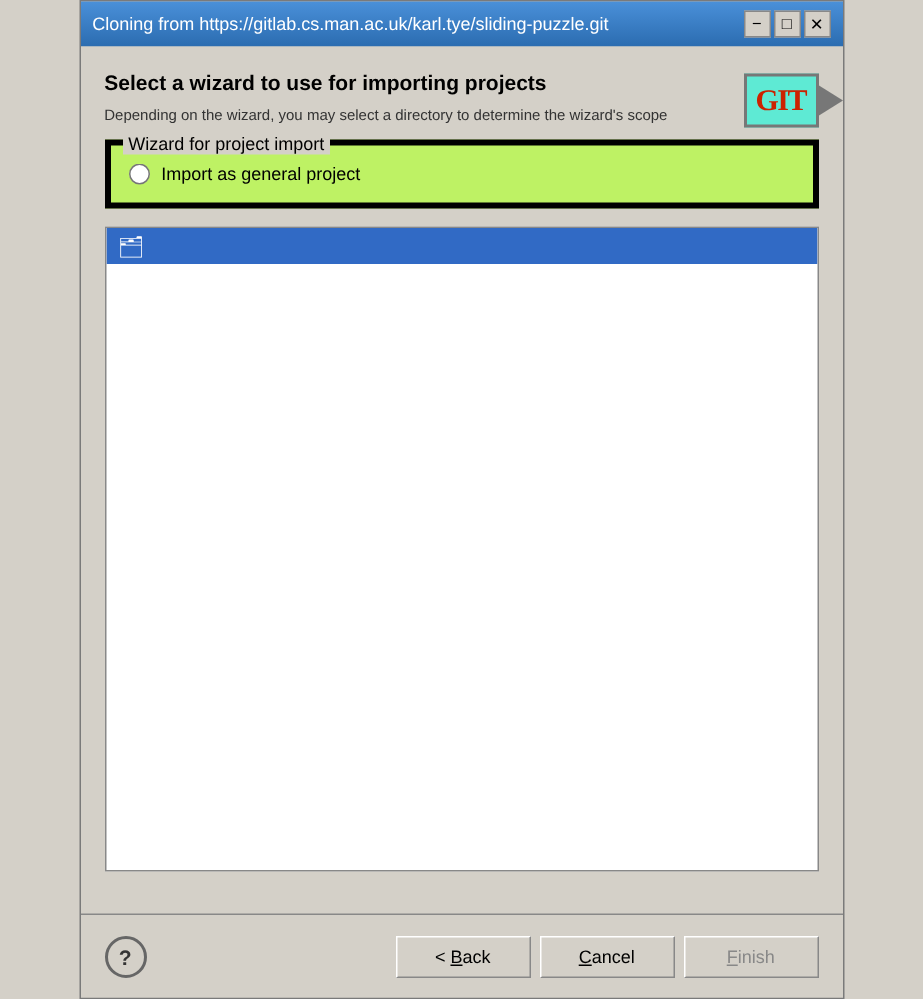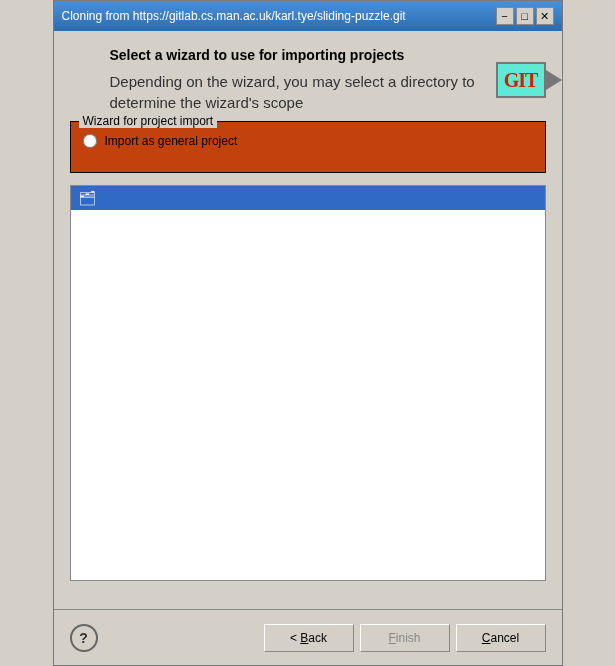--- a/index.html
+++ b/index.html
@@ -68,67 +68,66 @@
       flex: 1;
       display: flex;
       flex-direction: column;
       padding: 16px;
       background: #d4d0c8;
     }
 
     .header-section {
       display: flex;
       justify-content: space-between;
-      align-items: center;
+      align-items: flex-end;
       margin-bottom: 8px;
-      margin-left: 40px;
     }
 
     .header-text {
       flex: 1;
     }
 
     .header-title {
       font-size: 14px;
       font-weight: bold;
       margin-bottom: 8px;
     }
 
     .header-description {
-      font-size: 15px;
+      font-size: 10px;
       color: #333;
       line-height: 1.4;
     }
 
     .wizard-group {
-      border: 1px solid #000000;
+      border: 4px solid #000000;
       padding: 12px;
       margin-bottom: 12px;
       position: relative;
-      background: #c2410c;
+      background: #bef264;
     }
 
     .wizard-group-legend {
       position: absolute;
       top: -8px;
       left: 8px;
       background: #d4d0c8;
       padding: 0 4px;
       font-size: 12px;
     }
 
     .radio-option {
       display: flex;
       align-items: center;
       margin-bottom: 8px;
       cursor: pointer;
     }
 
     .radio-option:last-child {
-      margin-bottom: 12px;
+      margin-bottom: 0;
     }
 
     .radio-input {
       width: 14px;
       height: 14px;
       margin-right: 8px;
       cursor: pointer;
       accent-color: #000080;
     }
 
@@ -305,21 +304,21 @@
     </div>
   </div>
 
   <div class="button-bar">
     <button class="help-btn">?</button>
 
     <div class="nav-buttons">
       <button class="btn">
         <span>&lt; <u>B</u>ack</span>
       </button>
+      <button class="btn">
+        <span><u>C</u>ancel</span>
+      </button>
       <button class="btn disabled" disabled="">
         <span><u>F</u>inish</span>
       </button>
-      <button class="btn">
-        <span><u>C</u>ancel</span>
-      </button>
     </div>
   </div>
 </div>
 
 </body></html>

